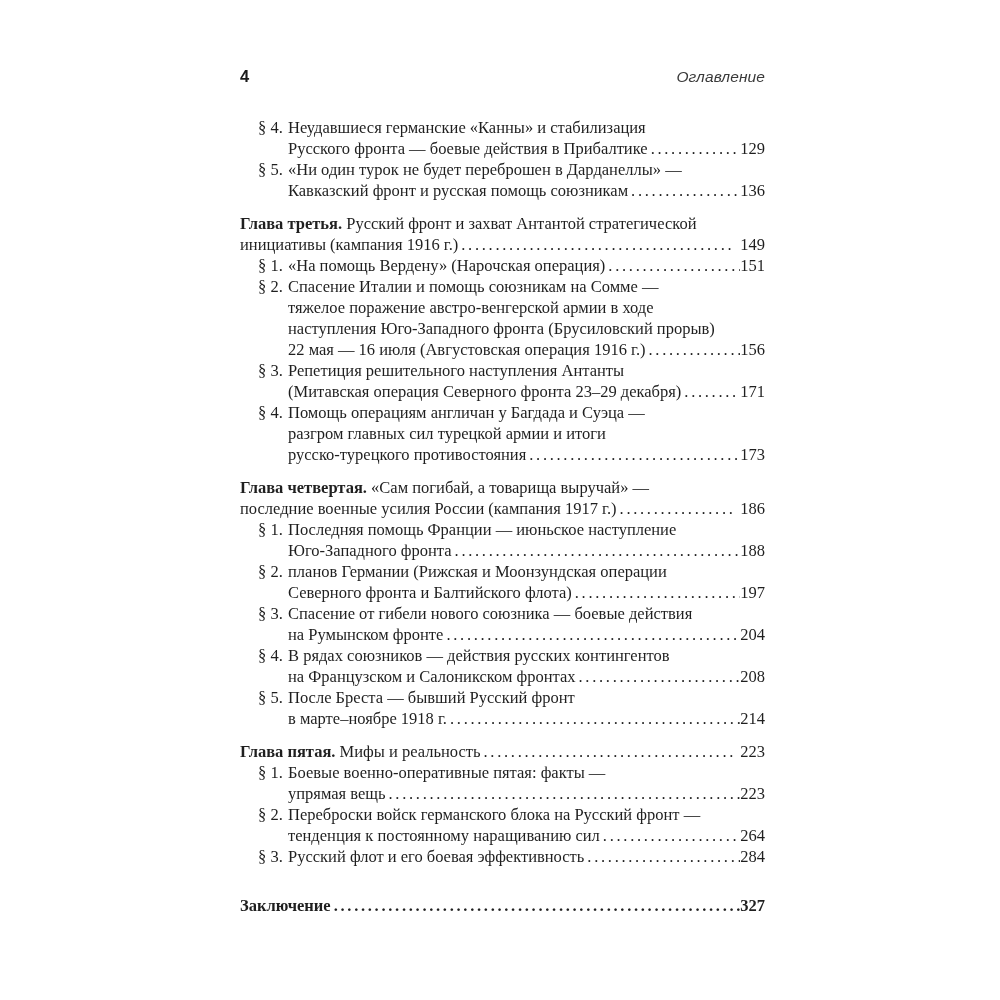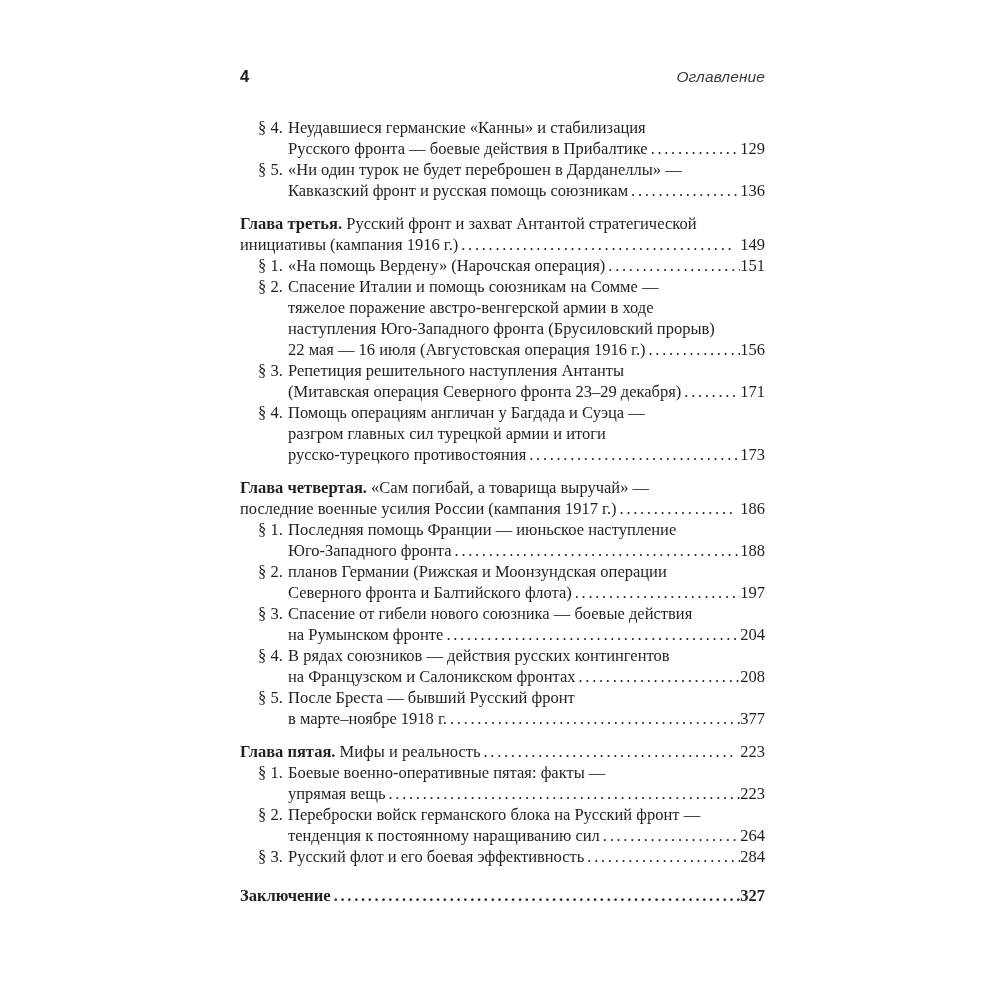--- a/index.html
+++ b/index.html
@@ -39,21 +39,21 @@
     font-style: italic;
   }
   .toc {
     margin-top: 30px;
     font-size: 16.5px;
     line-height: 21px;
   }
   .entry { position: relative; }
   .entry.section { padding-left: 48px; }
   .entry.chapter { margin-top: 12px; }
-  .entry.conclusion { margin-top: 18px; font-weight: 700; }
+  .entry.conclusion { margin-top: 28px; font-weight: 700; }
   .prefix {
     position: absolute;
     left: 18px; top: 0;
   }
   .line { white-space: nowrap; }
   .line.leader {
     display: flex;
     align-items: baseline;
     justify-content: flex-end;
   }
@@ -181,21 +181,21 @@
             <span class="txt">на Французском и Салоникском фронтах</span>
             <span class="dots"></span>
             <span class="pg">208</span>
           </div>
         </div>
         <div class="entry section">
           <div class="line"><span class="prefix">§ 5.</span><span class="txt">После Бреста — бывший Русский фронт</span></div>
           <div class="line leader">
             <span class="txt">в марте–ноябре 1918 г.</span>
             <span class="dots"></span>
-            <span class="pg">377</span>
+            <span class="pg">214</span>
           </div>
         </div>
         <div class="entry chapter">
           <div class="line leader">
             <span class="txt"><b>Глава пятая.</b> Мифы и реальность</span>
             <span class="dots"></span>
             <span class="pg">223</span>
           </div>
         </div>
         <div class="entry section">

